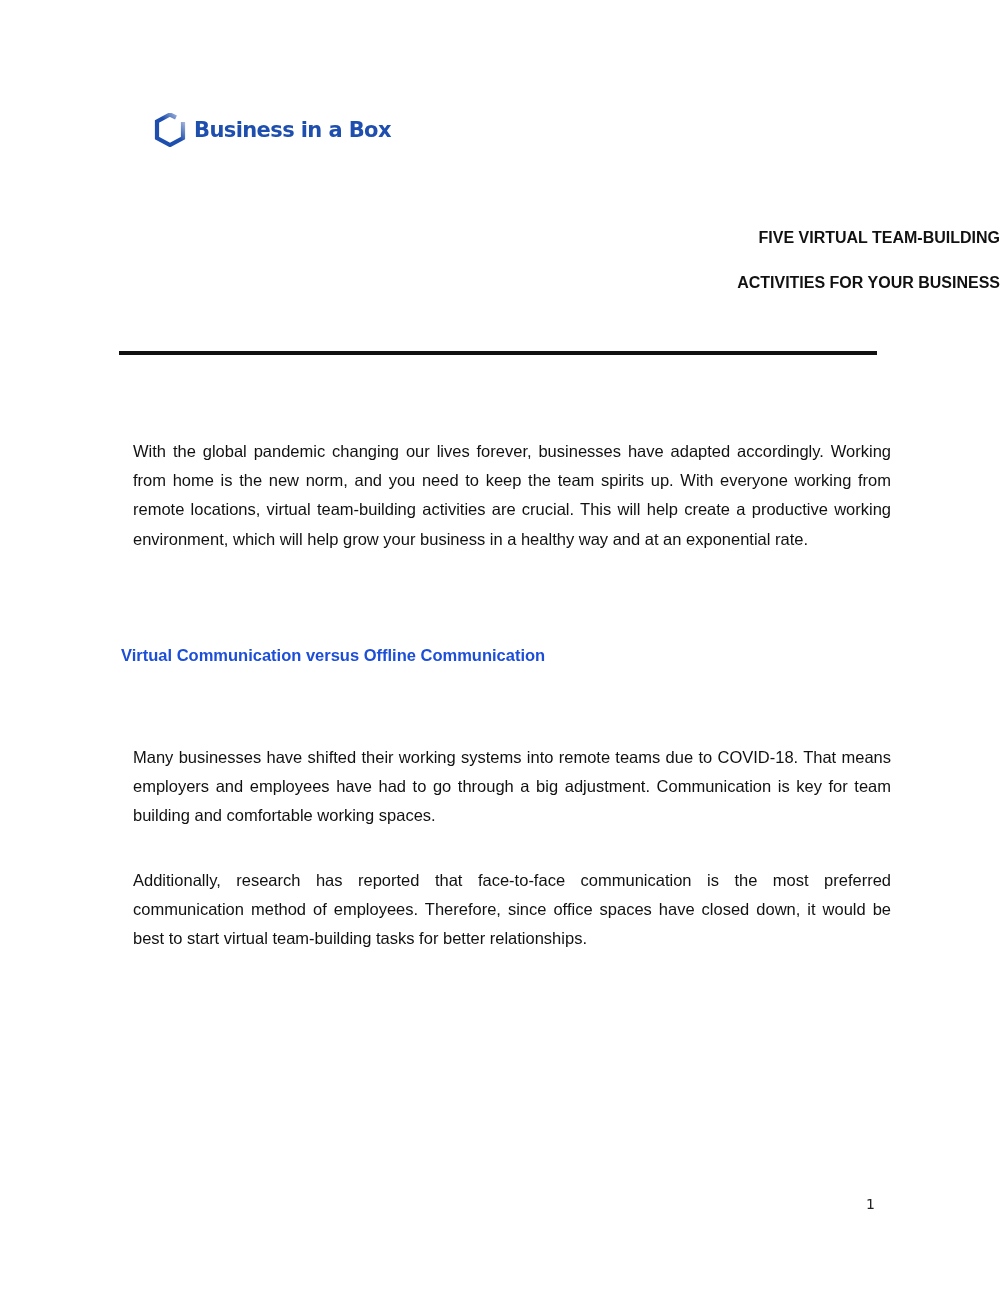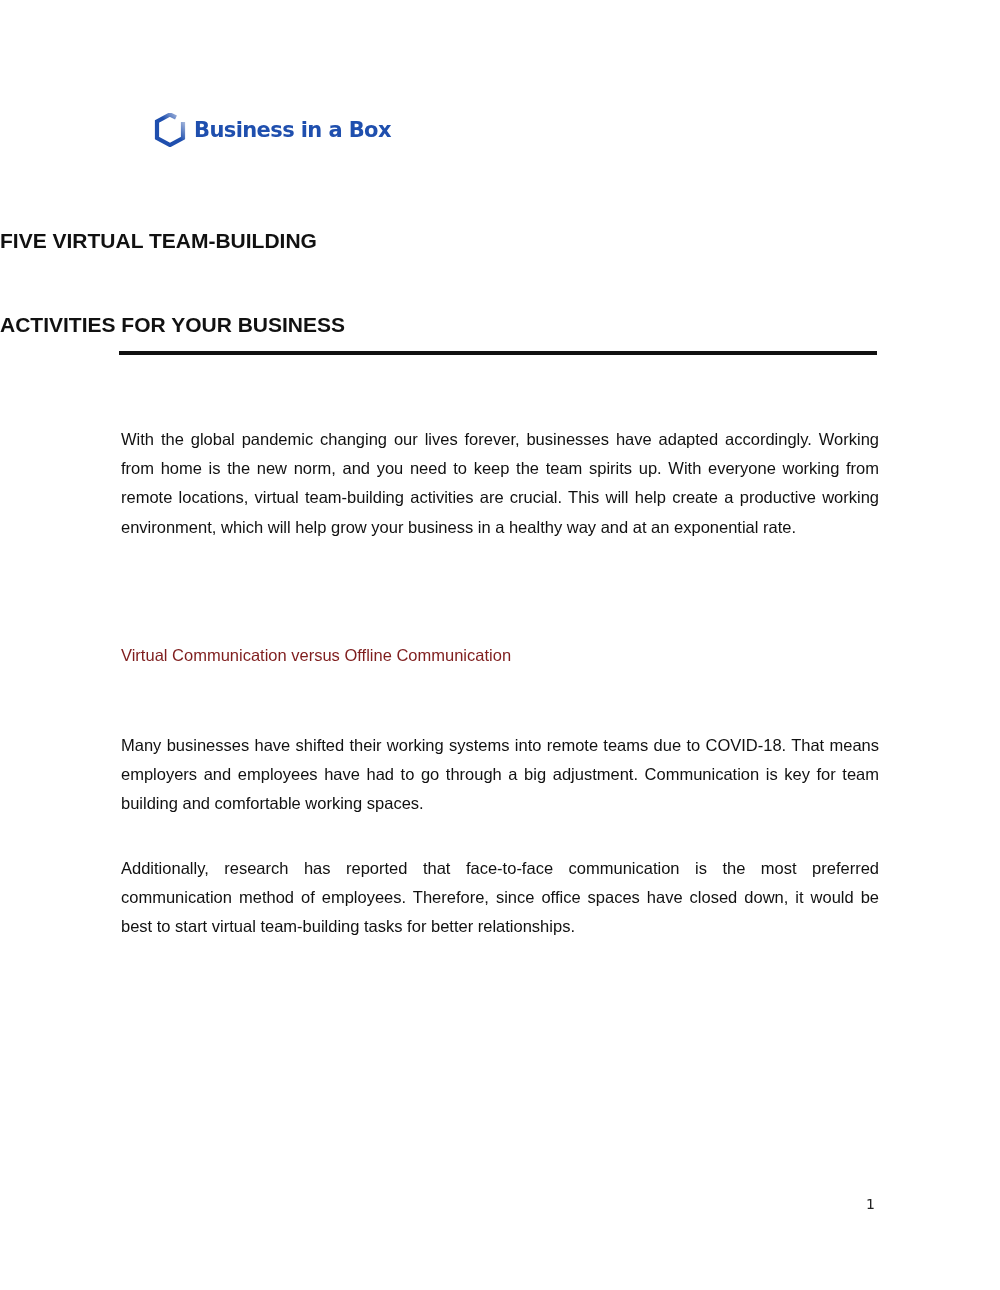--- a/index.html
+++ b/index.html
@@ -34,57 +34,57 @@
       font-weight: bold;
       font-size: 21px;
       letter-spacing: -0.6px;
       color: #1f4fae;
       line-height: 32px;
     }
     .title {
       position: absolute;
       left: 0;
       width: 1000px;
-      text-align: left;
+      text-align: right;
       font-weight: bold;
-      font-size: 21px;
+      font-size: 16px;
       color: #111111;
       margin: 0;
     }
     .title-1 { top: 229px; }
-    .title-2 { top: 274px; margin-top: 39px; }
+    .title-2 { top: 274px; }
     .rule {
       position: absolute;
       left: 119px;
       top: 351px;
       width: 758px;
       height: 4px;
       background: #111111;
     }
     .para {
       position: absolute;
       left: 121px;
       width: 758px;
       font-size: 16.5px;
       line-height: 29.2px;
       text-align: justify;
-      margin: 0;
+      margin: 12px;
       color: #111111;
     }
     .p1 { top: 425px; }
     .p2 { top: 731px; }
     .p3 { top: 854px; }
     .subhead {
       position: absolute;
       left: 121px;
       top: 646px;
       font-size: 16.5px;
-      font-weight: normal;
+      font-weight: bold;
       margin: 0;
-      color: #7f1d1d;
+      color: #1d4ed8;
     }
     .page-number {
       position: absolute;
       left: 866px;
       top: 1196px;
       font-family: "DejaVu Sans", sans-serif;
       font-size: 14px;
       color: #222222;
     }
   </style>

